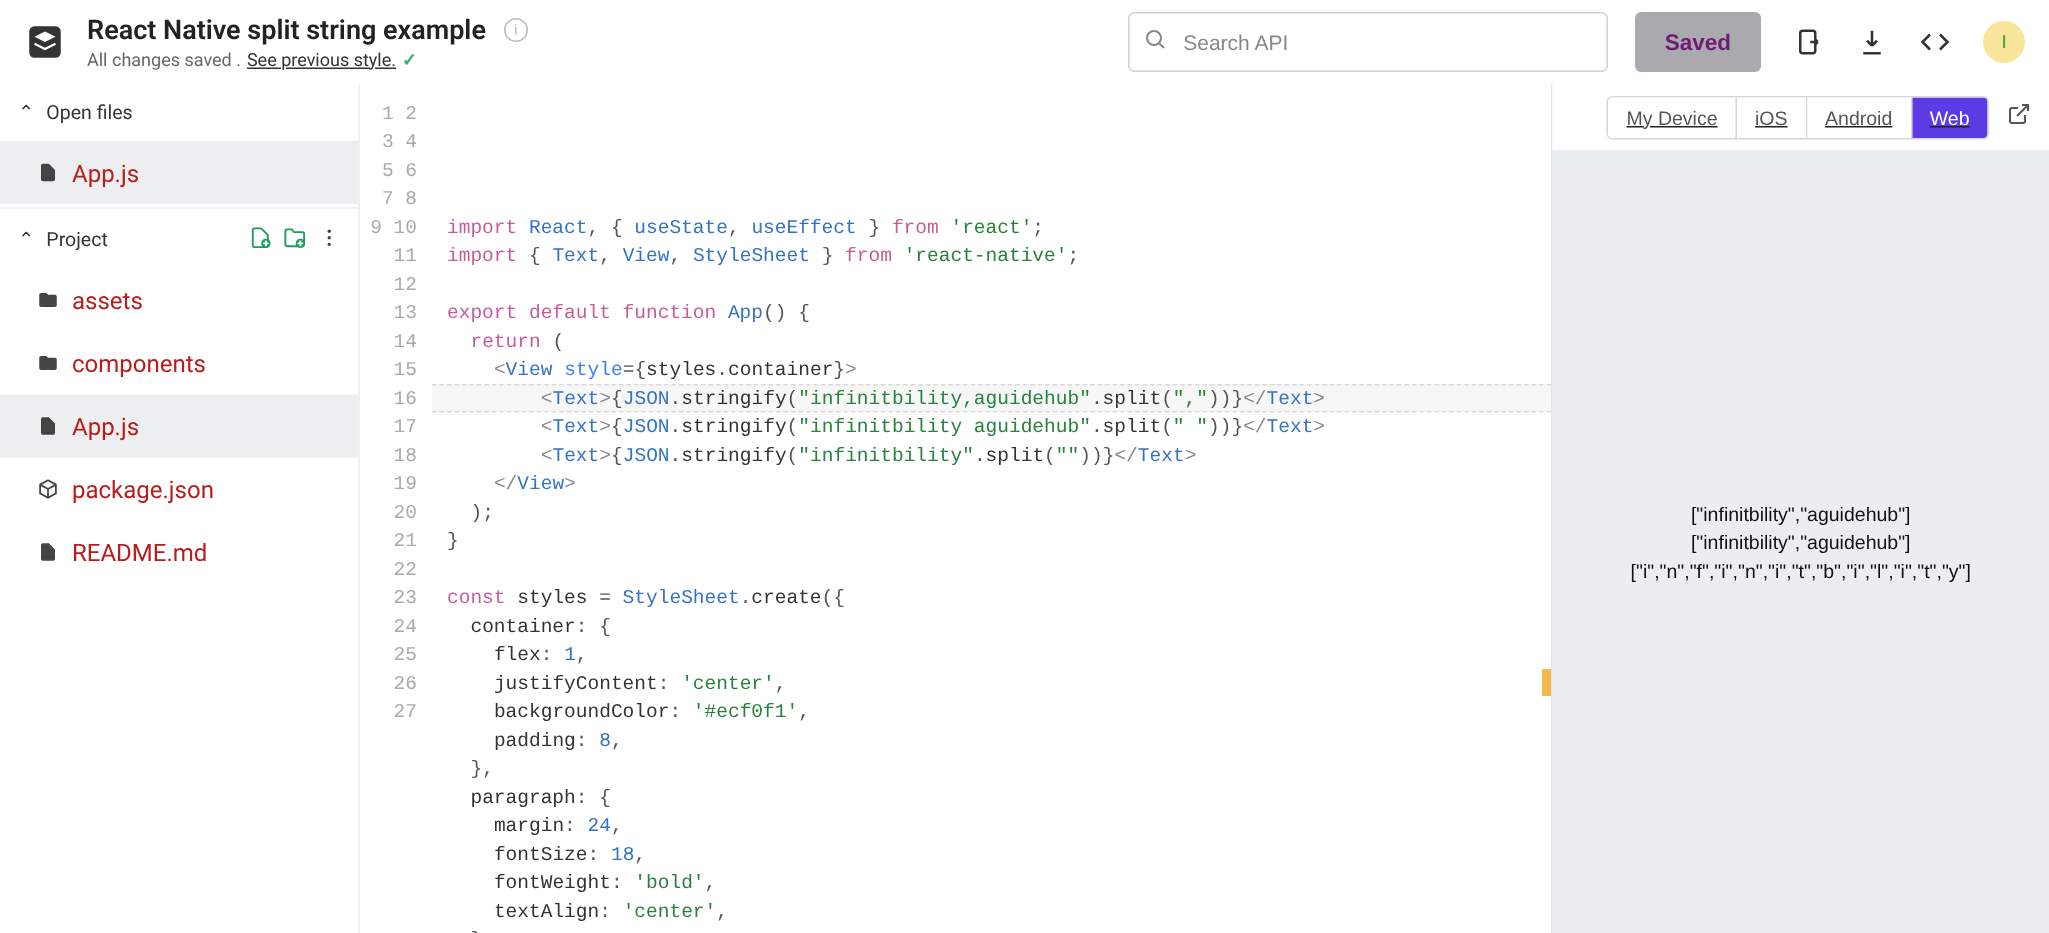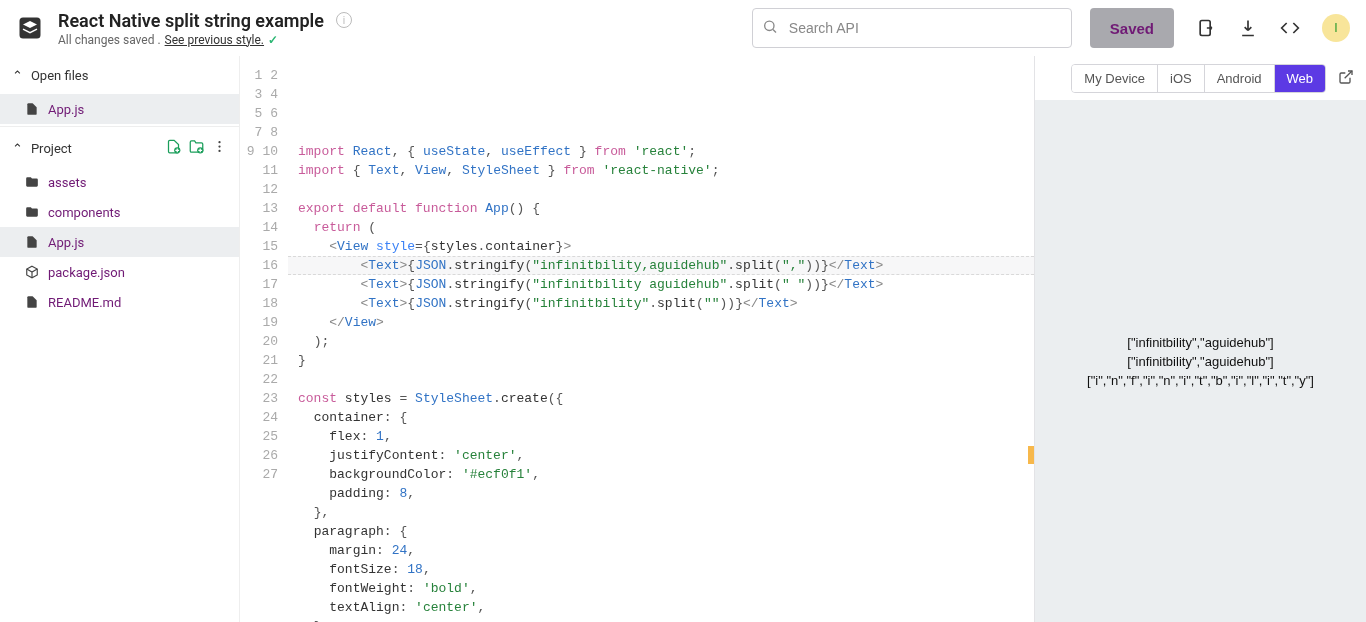--- a/index.html
+++ b/index.html
@@ -25,21 +25,21 @@
 .top-icon { margin-left: 22px; color: #333; cursor: pointer; display: flex; align-items: center; }
 .avatar { width: 28px; height: 28px; border-radius: 50%; background: #f8e59a; margin-left: 22px; display: flex; align-items: center; justify-content: center; font-size: 12px; color: #5a4; font-weight: 500; }
 
 
 .main { display: flex; height: calc(100% - 56px); }
 .sidebar { width: 240px; border-right: 1px solid #eee; display: flex; flex-direction: column; background: #fff; }
 .side-section-header { height: 38px; display: flex; align-items: center; padding: 0 12px; font-size: 13px; color: #333; cursor: pointer; }
 .side-section-header .chev { margin-right: 8px; }
 .side-section-header .spacer { flex: 1; }
 .side-toolbar-icon { margin-left: 8px; color: #444; cursor: pointer; }
-.side-item { height: 30px; display: flex; align-items: center; padding: 0 12px 0 24px; font-size: 13px; color: #701a75; cursor: pointer; }
+.side-item { height: 42px; display: flex; align-items: center; padding: 0 12px 0 24px; font-size: 16px; color: #b91c1c; cursor: pointer; }
 .side-item.sel { background: #eceef0; }
 .side-item .ficon { width: 16px; margin-right: 8px; color: #444; display: flex; justify-content: center; }
 .divider { height: 1px; background: #eee; margin: 2px 0; }
 
 
 .editor { flex: 1; display: flex; background: #fff; font-family: "SFMono-Regular", Consolas, "Liberation Mono", Menlo, monospace; font-size: 13px; line-height: 19px; position: relative; overflow: hidden; justify-content: flex-end; }
 .gutter { width: 48px; text-align: right; color: #aaa; padding: 10px 10px 0 0; user-select: none; }
 .code { flex: 1; padding: 10px 0 0 10px; white-space: pre; color: #333; position: relative; }
 .hl-line { position: absolute; left: 0; right: 0; height: 19px; background: #f7f7f8; z-index: 0; border-top: 1px dashed rgba(0,0,0,0.12); border-bottom: 1px dashed rgba(0,0,0,0.12); }
 .strip-mark { position: absolute; right: 0; width: 6px; height: 18px; background: #f7b84b; }
@@ -51,21 +51,21 @@
 .str { color: #27823b; }          
 .attr { color: #3b82f6; }         
 .num { color: #3173c5; }          
 .punct { color: #555; }
 .tagang { color: #888; }          
 .loc { color: #333; }             
 
 
 .preview { width: 332px; border-left: 1px solid #e3e3e6; display: flex; flex-direction: column; }
 .device-tabs { height: 44px; display: flex; align-items: center; justify-content: flex-end; padding: 0 12px; gap: 0; border-bottom: 0; background: #fff; }
-.tab-seg { border: 1px solid #d5d5da; border-radius: 4px; overflow: hidden; display: flex; }
+.tab-seg { border: 1px solid #d5d5da; border-radius: 4px; overflow: hidden; display: flex; text-decoration: underline; }
 .tab-seg button { background: #fff; border: none; border-right: 1px solid #d5d5da; padding: 6px 12px; font-size: 13px; color: #555; cursor: pointer; }
 .tab-seg button:last-child { border-right: none; }
 .tab-seg button.active { background: #5c3ae4; color: #fff; }
 .open-ext { margin-left: 12px; color: #555; cursor: pointer; }
 
 .preview-area { flex: 1; background: #ebeef0; display: flex; align-items: center; justify-content: center; }
 .output-text { font-family: Arial, sans-serif; font-size: 13px; color: #111; line-height: 19px; text-align: center; padding: 0 10px; }
 </style>
 </head>
 <body>

